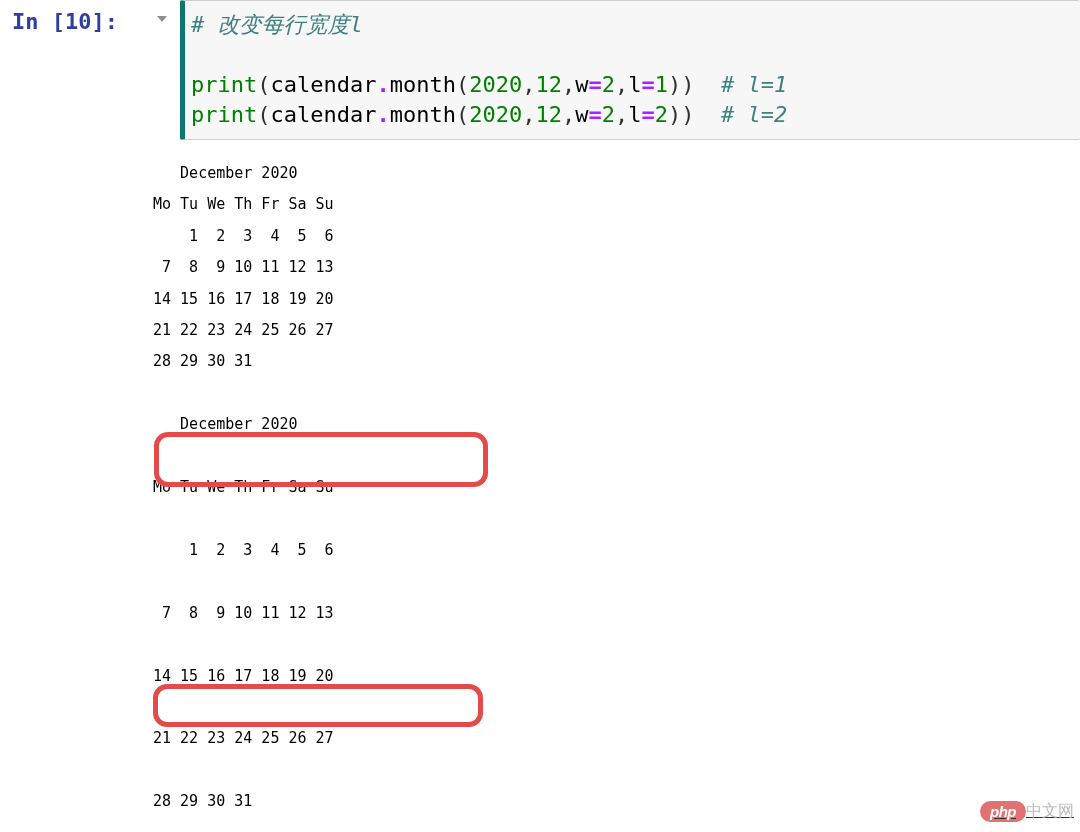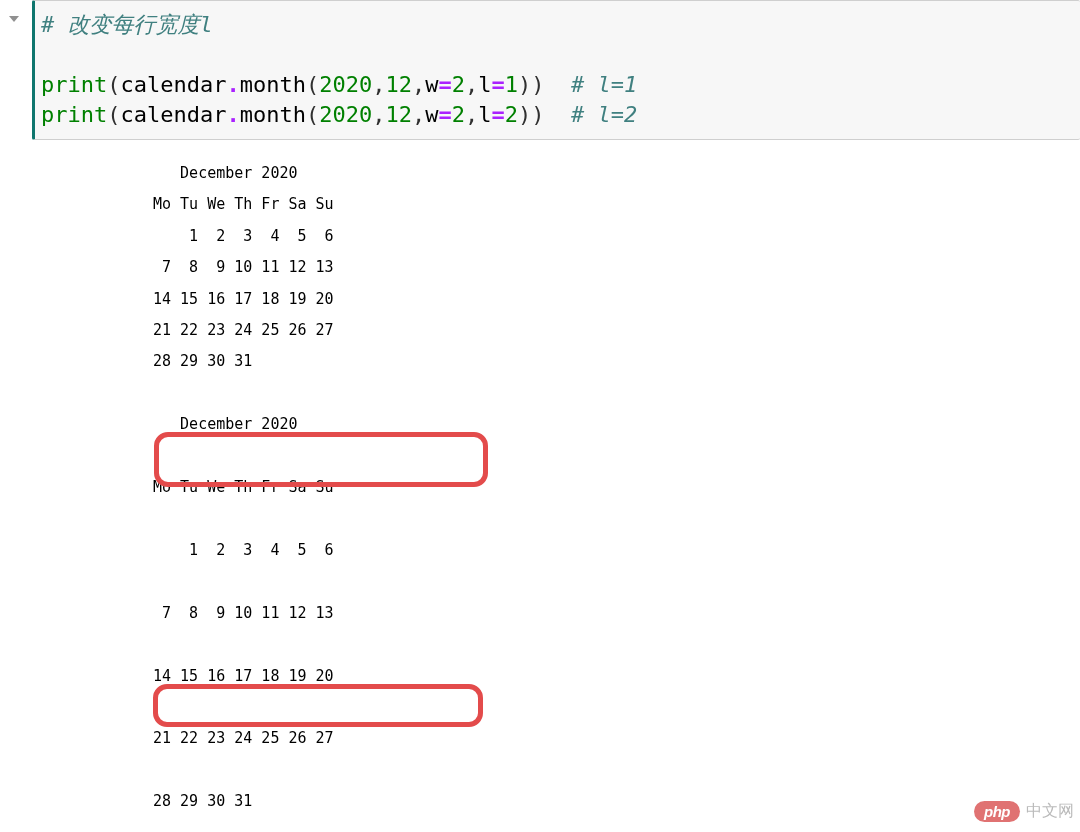--- a/index.html
+++ b/index.html
@@ -41,21 +41,21 @@
       font-size: 13px;
       cursor: pointer;
     }
     .collapse-toggle svg {
       fill: #909090;
     }
     .code-cell {
       flex: 1;
       background: #f7f7f7;
       border: 1px solid #cfcfcf;
-      border-left: 3px solid #0f766e;
+      border-left: 5px solid #0f766e;
       border-radius: 2px;
       padding: 9px 6px;
       font-family: "Menlo", "Consolas", monospace;
       font-size: 22px;
       line-height: 30px;
       white-space: pre;
       margin-left: 4px;
       border-right: none;
     }
     .tok-comment { color: #408080; font-style: italic; }
@@ -80,22 +80,23 @@
       border: 5px solid #e34b4b;
       border-radius: 14px;
       background: transparent;
     }
     .watermark {
       position: absolute;
       right: 6px;
       bottom: 10px;
       display: flex;
       align-items: center;
-      gap: 6px;
+      gap: 0;
       opacity: 0.8;
+      text-decoration: underline;
     }
     .watermark-pill {
       background: #d94f4f;
       color: #fff;
       font-family: Arial, sans-serif;
       font-style: italic;
       font-weight: bold;
       font-size: 15px;
       padding: 2px 10px 2px 10px;
       border-radius: 12px;
@@ -104,20 +105,23 @@
     .watermark-text {
       color: #a9a9a9;
       font-size: 16px;
       font-family: Arial, sans-serif;
     }
   </style>
 </head>
 <body>
 
 <div class="notebook-cell">
+  <div class="prompt-area">
+    <span class="prompt">In [10]:</span>
+  </div>
   <div class="collapse-toggle">
     <svg width="12" height="10" viewBox="0 0 12 10">
         <path d="M1 2 L6 8 L11 2 Z"></path>
       </svg>
   </div>
   <div class="code-cell"><span class="tok-comment"># 改变每行宽度l</span>
 
 <span class="tok-builtin">print</span><span class="tok-punct">(</span><span class="tok-name">calendar</span><span class="tok-operator">.</span><span class="tok-name">month</span><span class="tok-punct">(</span><span class="tok-number">2020</span><span class="tok-punct">,</span><span class="tok-number">12</span><span class="tok-punct">,</span><span class="tok-name">w</span><span class="tok-operator">=</span><span class="tok-number">2</span><span class="tok-punct">,</span><span class="tok-name">l</span><span class="tok-operator">=</span><span class="tok-number">1</span><span class="tok-punct">)</span><span class="tok-punct">)</span>  <span class="tok-comment"># l=1</span>
 <span class="tok-builtin">print</span><span class="tok-punct">(</span><span class="tok-name">calendar</span><span class="tok-operator">.</span><span class="tok-name">month</span><span class="tok-punct">(</span><span class="tok-number">2020</span><span class="tok-punct">,</span><span class="tok-number">12</span><span class="tok-punct">,</span><span class="tok-name">w</span><span class="tok-operator">=</span><span class="tok-number">2</span><span class="tok-punct">,</span><span class="tok-name">l</span><span class="tok-operator">=</span><span class="tok-number">2</span><span class="tok-punct">)</span><span class="tok-punct">)</span>  <span class="tok-comment"># l=2</span></div>
 </div>

